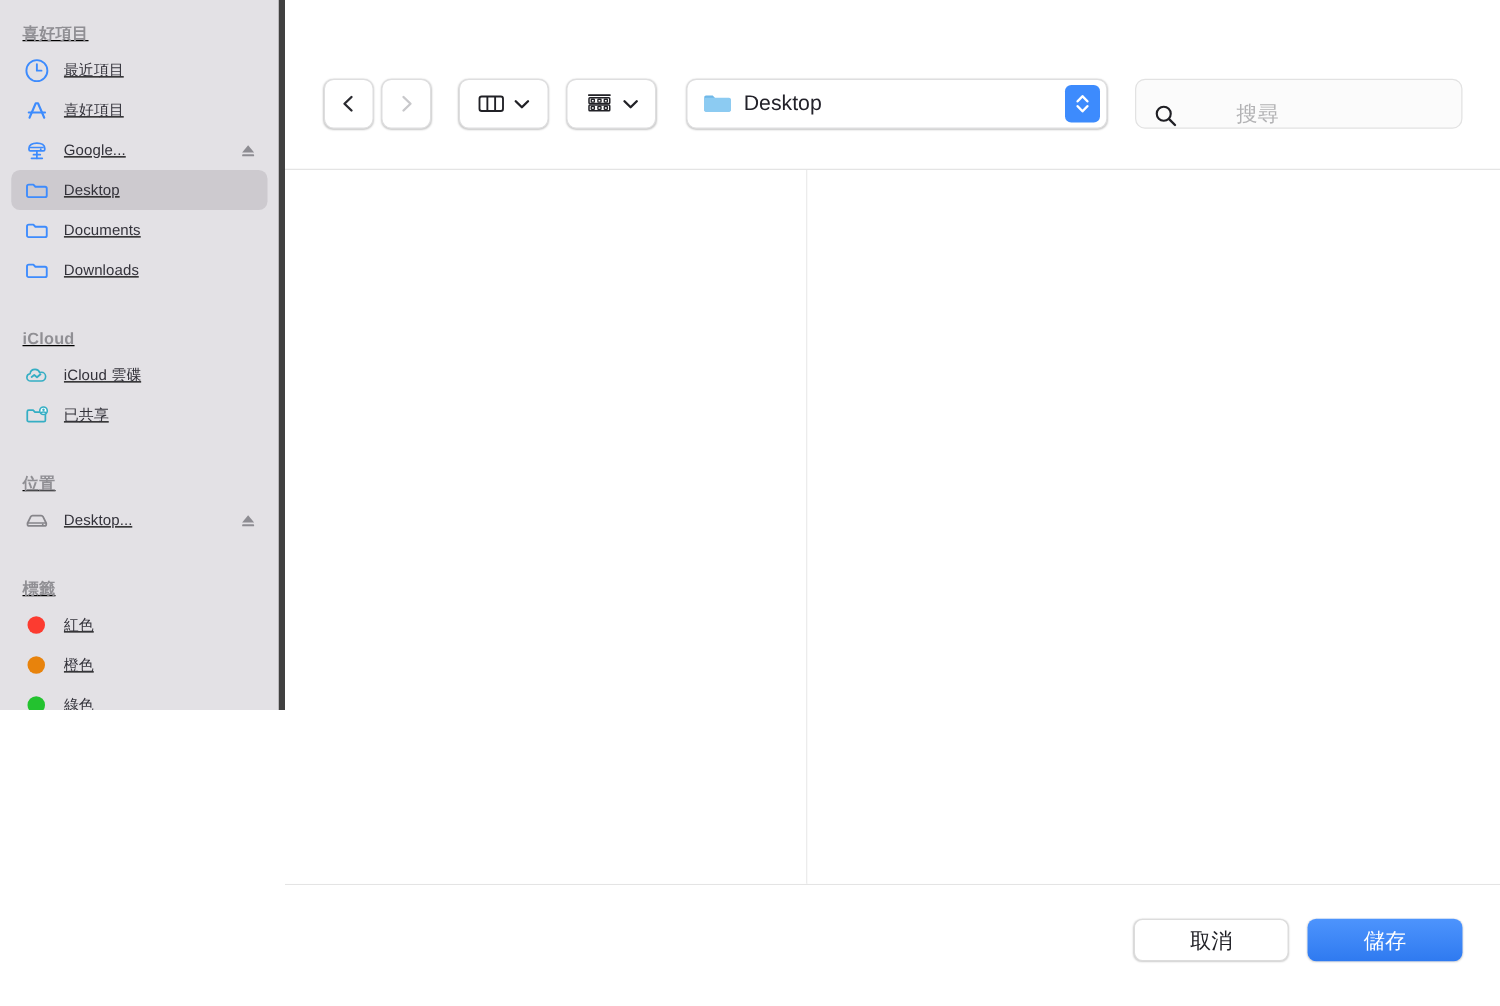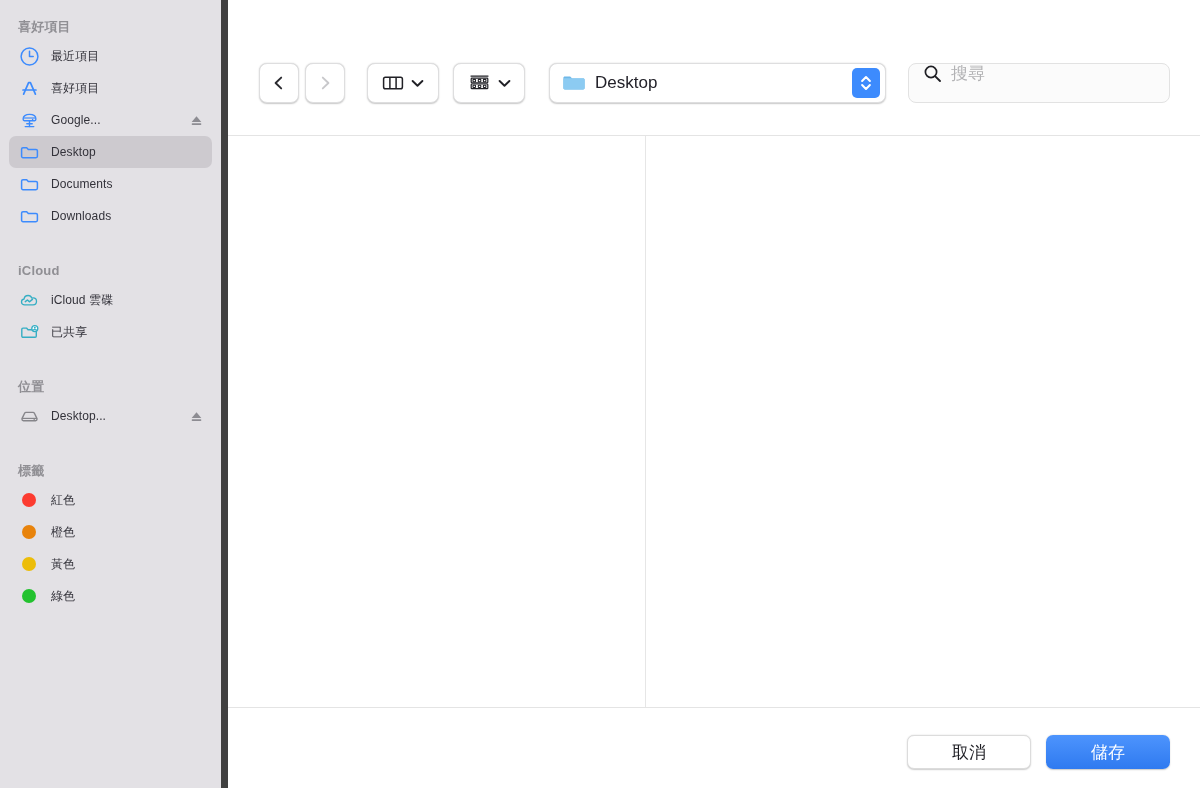--- a/index.html
+++ b/index.html
@@ -18,27 +18,28 @@
     position: relative;
     width: 1200px;
     height: 805px;
     display: flex;
     background: #ffffff;
   }
 
   
   .sidebar {
     width: 228px;
-    height: 788px;
+    height: 568px;
     background: #e3e1e5;
-    border-right: 7px solid #404040;
+    border-right: 5px solid #404040;
     box-sizing: border-box;
     overflow: hidden;
     flex: 0 0 228px;
     position: relative;
+    text-decoration: underline;
   }
   .sb-section-title {
     font-size: 13px;
     font-weight: bold;
     color: #908f94;
     padding: 0 0 0 18px;
     height: 28px;
     line-height: 30px;
     letter-spacing: 0.2px;
   }
@@ -170,22 +171,23 @@
 
   .search-field {
     width: 262px;
     flex: 0 0 262px;
     height: 40px;
     background: #fbfbfb;
     border: 0.5px solid #e2e2e2;
     border-radius: 8px;
     box-sizing: border-box;
     display: flex;
-    align-items: flex-start;
+    align-items: flex-end;
     padding: 0 10px 0 14px;
+    gap: 38px;
   }
   .search-icon { margin-right: 9px; display: flex; flex: 0 0 auto; }
   .search-input {
     border: none;
     outline: none;
     background: transparent;
     font-family: inherit;
     font-size: 17px;
     color: #23222a;
     width: 100%;
@@ -391,26 +393,20 @@
         <span class="sb-label">紅色</span>
       </div>
 
       <div class="sb-item">
         <span class="sb-icon">
           <span class="tag-dot" style="background:#e8830c"></span>
         </span>
         <span class="sb-label">橙色</span>
       </div>
 
-      <div class="sb-item">
-        <span class="sb-icon">
-          <span class="tag-dot" style="background:#ecbd09"></span>
-        </span>
-        <span class="sb-label">黃色</span>
-      </div>
 
       <div class="sb-item">
         <span class="sb-icon">
           <span class="tag-dot" style="background:#23c22f"></span>
         </span>
         <span class="sb-label">綠色</span>
       </div>
     </div>
   </div>
 

